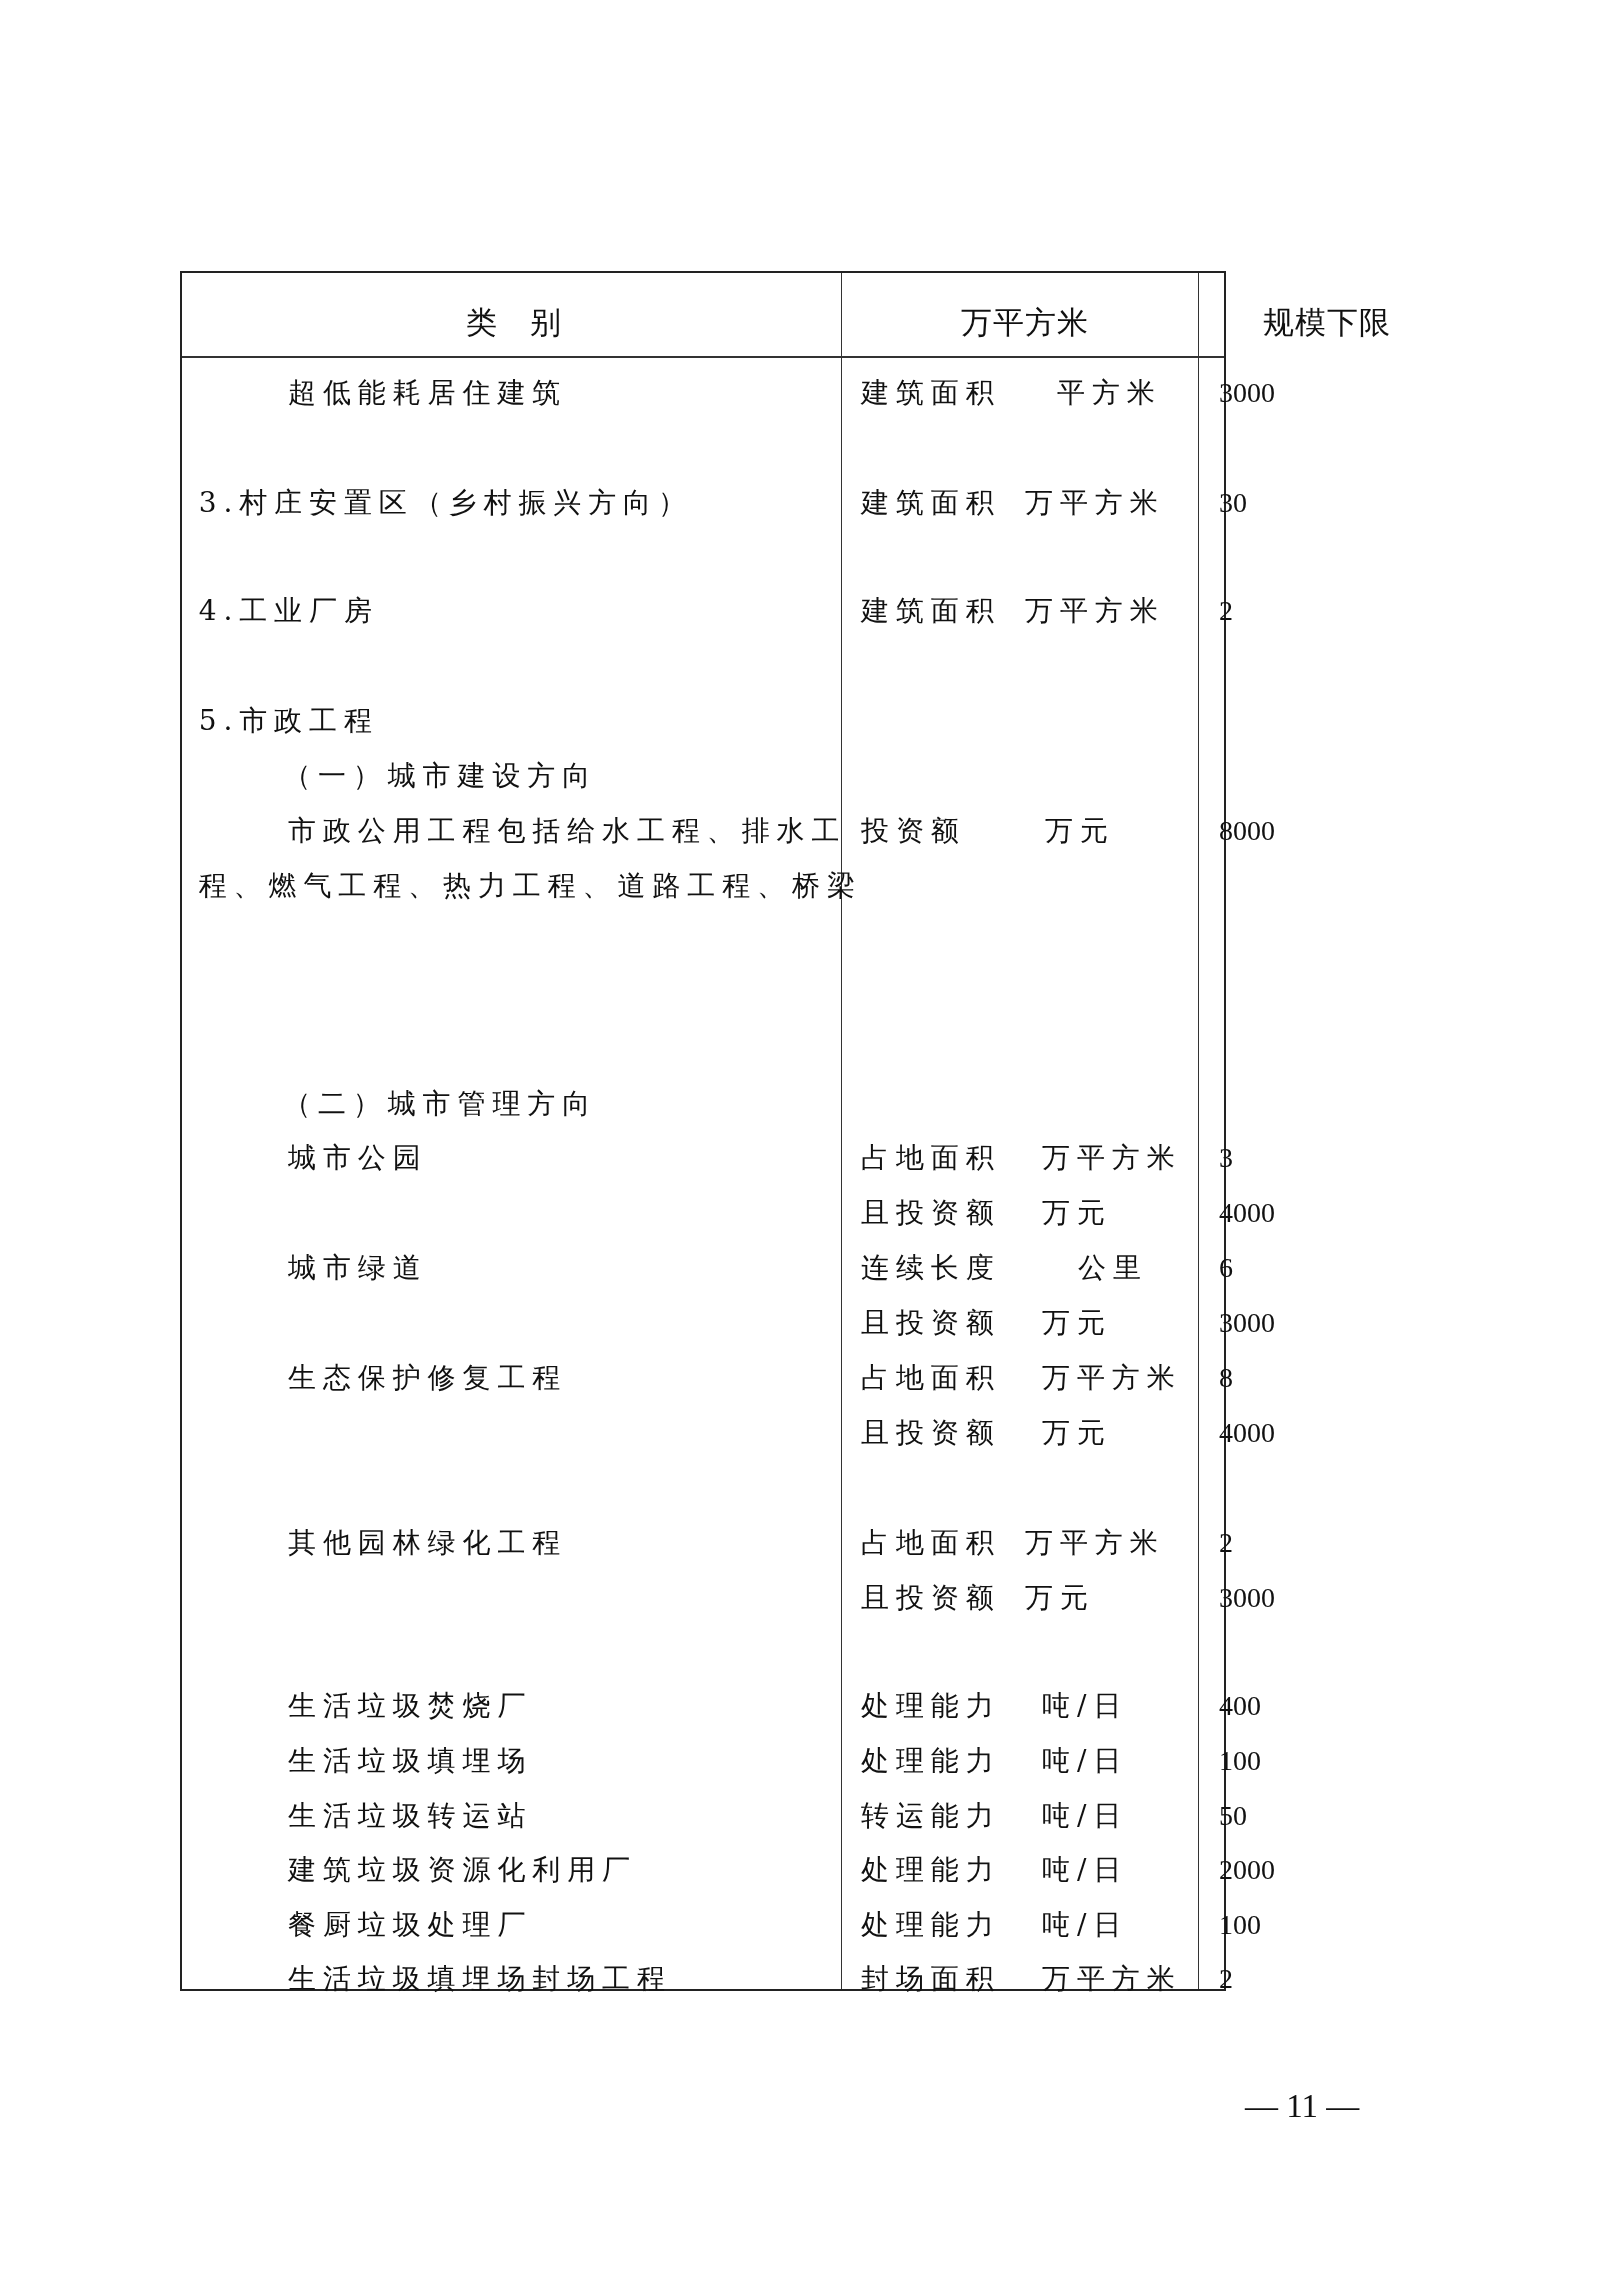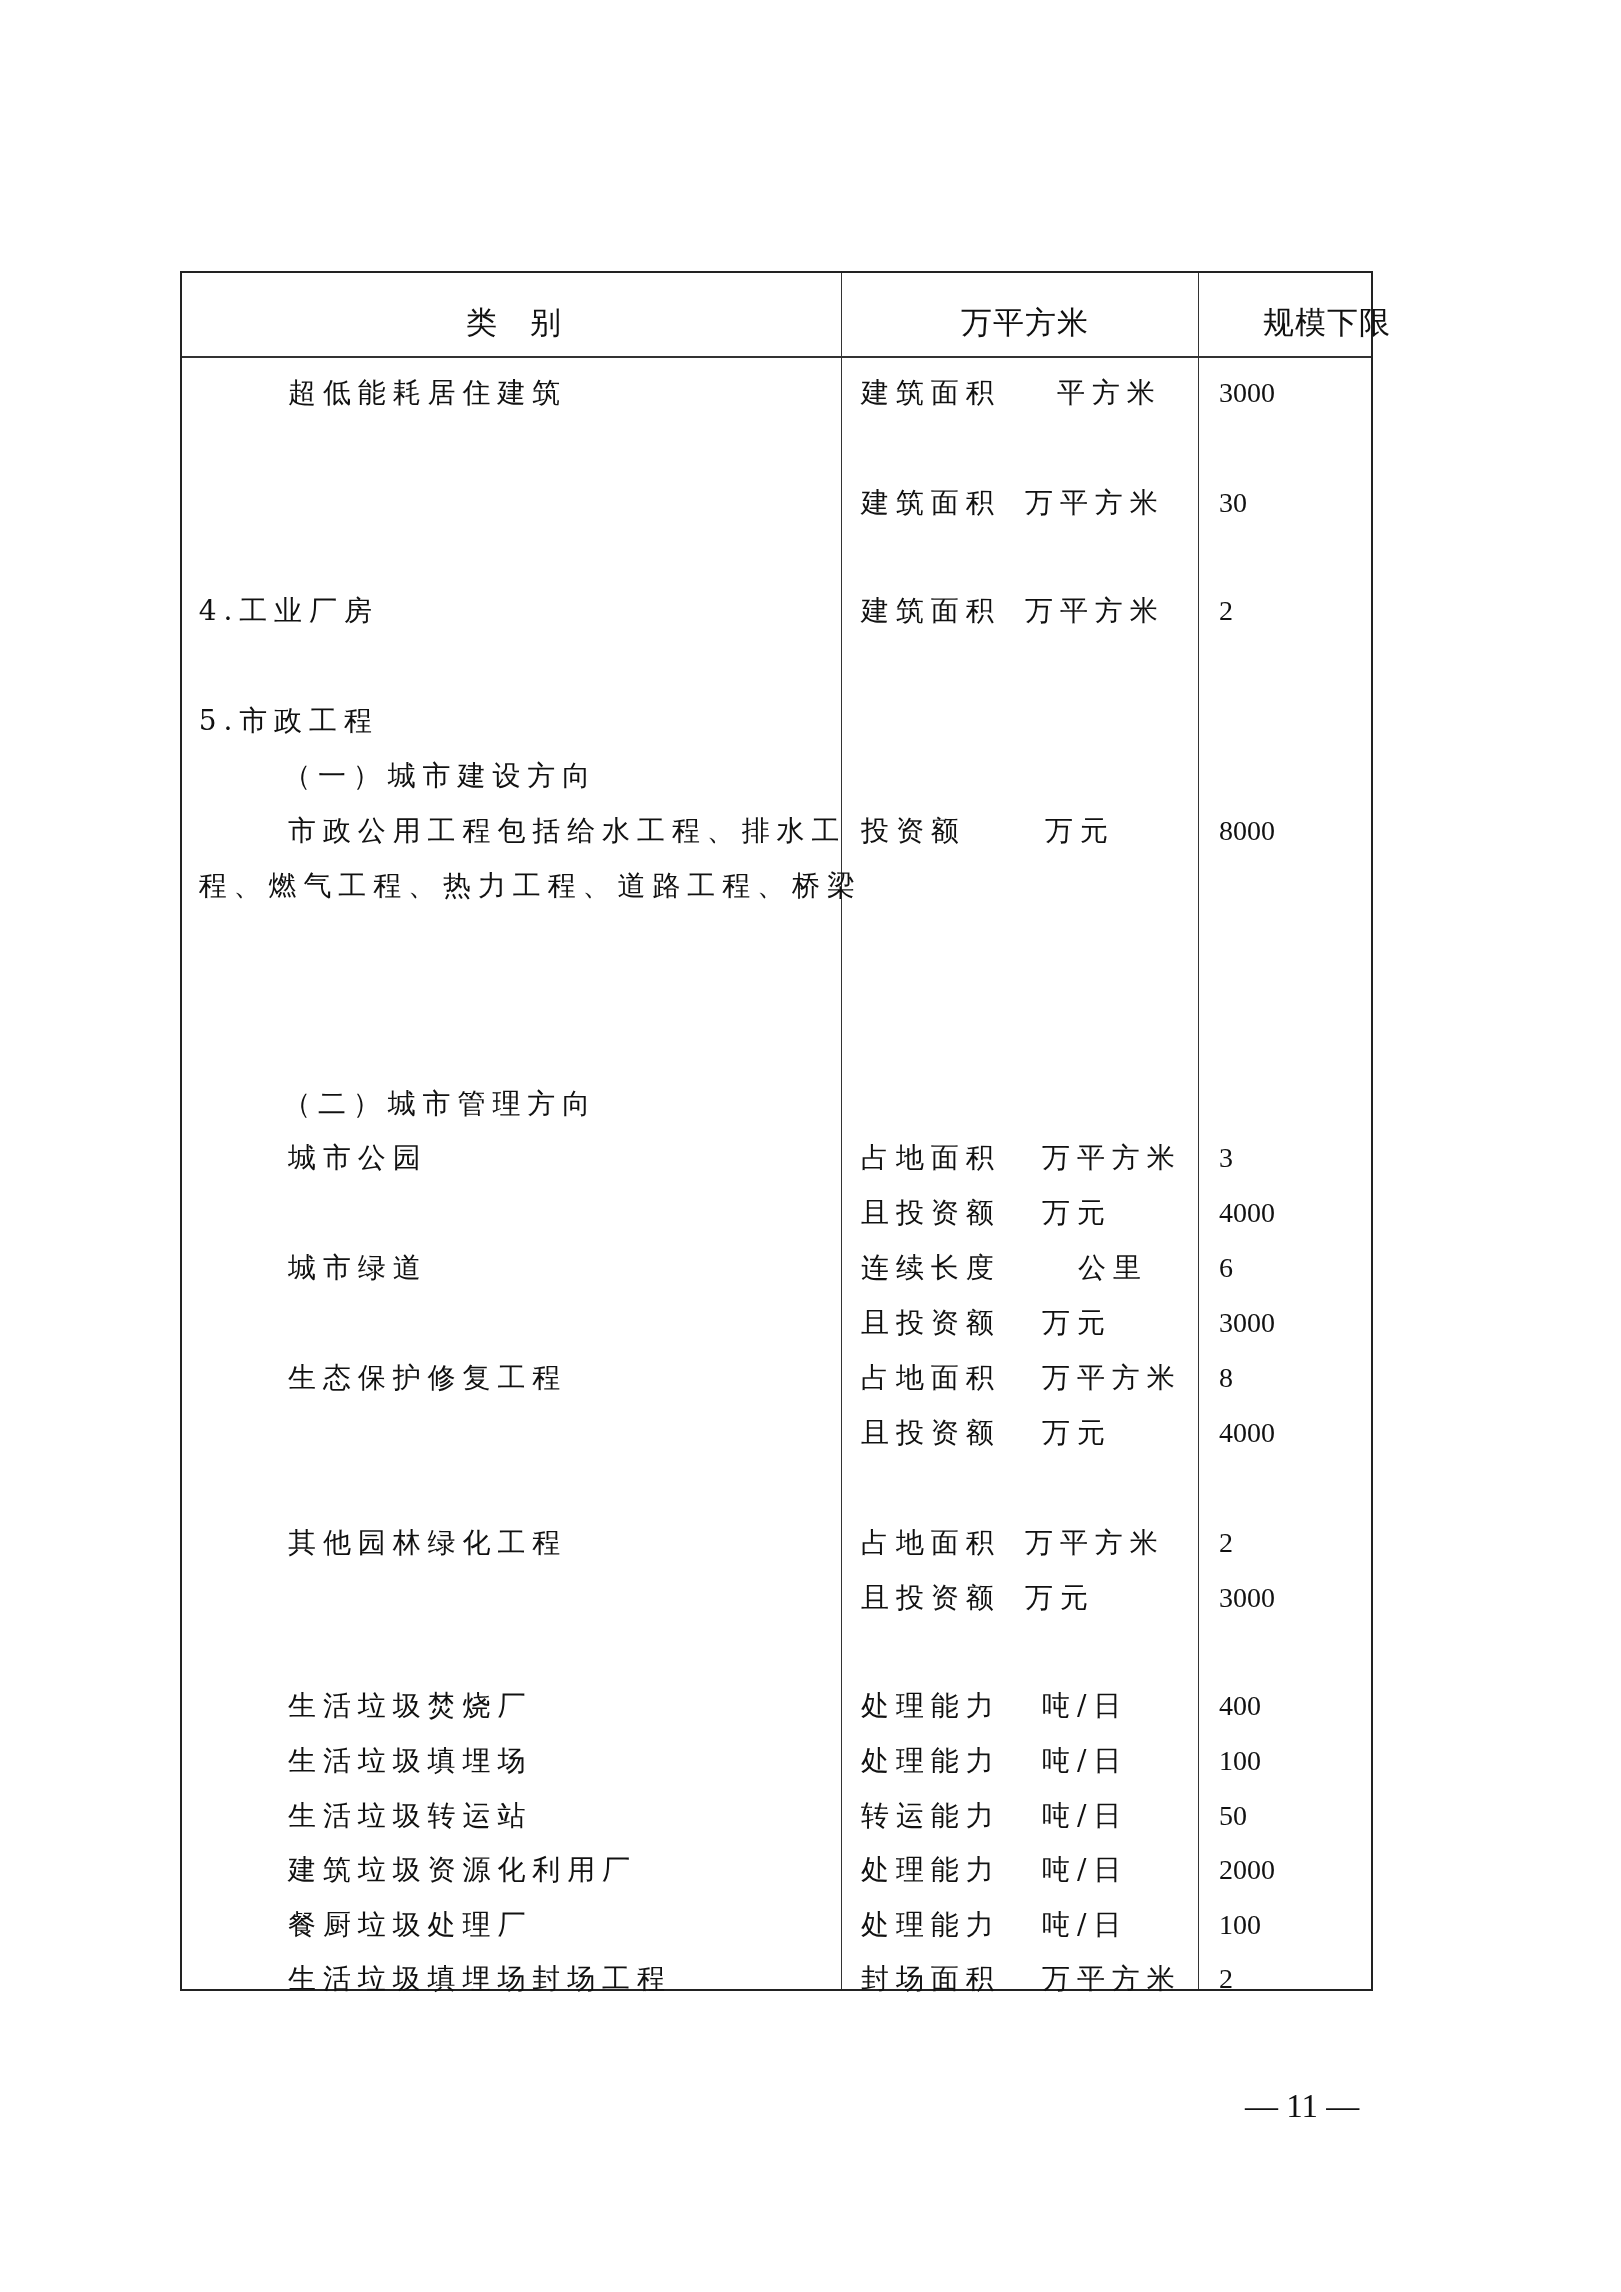--- a/index.html
+++ b/index.html
@@ -1,18 +1,18 @@
 <!DOCTYPE html>
 <html><head>
 <meta charset="utf-8">
 <style>
   html,body{margin:0;padding:0;background:#fff;}
   body{width:1621px;height:2293px;position:relative;overflow:hidden;
        font-family:"DejaVu Serif","Liberation Serif",serif;color:#111;}
-  .table{position:absolute;left:180px;top:271px;width:1193px;height:1720px;
+  .table{position:absolute;left:180px;top:271px;width:1046px;height:1720px;
          border:2px solid #222;box-sizing:border-box;}
   .vline{position:absolute;top:0;bottom:0;width:0;border-left:1.5px solid #333;}
   .hline{position:absolute;left:0;right:0;height:0;border-top:2px solid #333;}
   .hdr{position:absolute;font-family:"DejaVu Sans","Liberation Sans",sans-serif;
        font-size:31px;font-weight:500;top:29px;white-space:nowrap;letter-spacing:1px;}
   .t{position:absolute;font-size:28px;white-space:nowrap;letter-spacing:6.9px;line-height:33px;}
   .n{position:absolute;font-size:28px;white-space:nowrap;font-family:"Liberation Serif","DejaVu Serif",serif;line-height:33px;}
   .pagenum{position:absolute;left:1245px;top:2088px;font-size:33px;
            font-family:"Liberation Serif","DejaVu Serif",serif;white-space:nowrap;}
 </style>
@@ -26,20 +26,21 @@
 
   <div class="hdr" style="left:284px">类　别</div>
   <div class="hdr" style="left:779px">万平方米</div>
   <div class="hdr" style="left:1081px">规模下限</div>
 
   <div class="t" style="left:106px;top:103px">超低能耗居住建筑</div>
   <div class="t" style="left:679px;top:103px">建筑面积</div>
   <div class="t" style="left:875px;top:103px">平方米</div>
   <div class="n" style="left:1037px;top:103px">3000</div>
 
+  <div class="t" style="left:16.7px;top:213px">3.村庄安置区（乡村振兴方向）</div>
   <div class="t" style="left:679px;top:213px">建筑面积</div>
   <div class="t" style="left:843px;top:213px">万平方米</div>
   <div class="n" style="left:1037px;top:213px">30</div>
 
   <div class="t" style="left:16.7px;top:321px">4.工业厂房</div>
   <div class="t" style="left:679px;top:321px">建筑面积</div>
   <div class="t" style="left:843px;top:321px">万平方米</div>
   <div class="n" style="left:1037px;top:321px">2</div>
 
   <div class="t" style="left:16.7px;top:431px">5.市政工程</div>

